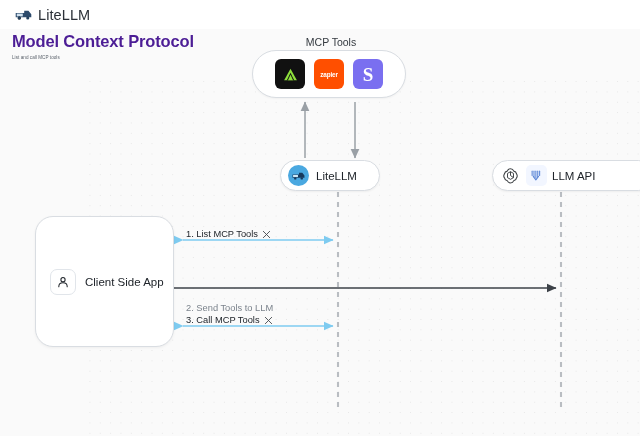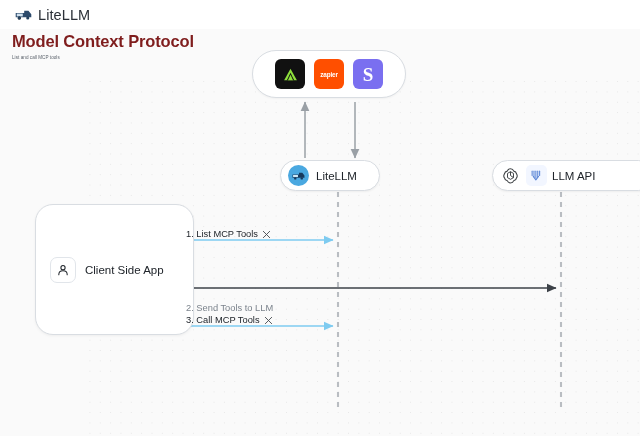--- a/index.html
+++ b/index.html
@@ -44,21 +44,21 @@
 
   
   .headings {
     position: absolute;
     left: 12px; top: 31px;
     z-index: 12;
   }
   .page-title {
     font-size: 16.5px;
     font-weight: bold;
-    color: #7f1d1d;
+    color: #4c1d95;
     letter-spacing: -.15px;
     line-height: 20px;
   }
   .page-subtitle {
     font-size: 4.6px;
     color: #5d646d;
     margin-top: 4px;
     letter-spacing: .05px;
   }
 
@@ -184,22 +184,22 @@
   .api-openai { background: #ffffff; }
   .api-anthropic { background: #f2f6ff; }
   .llmapi-name {
     font-size: 11.5px;
     color: #20252b;
     margin-left: 0;
   }
 
   
   .client-box {
-    left: 35px; top: 204px;
-    width: 159px; height: 131px;
+    left: 35px; top: 216px;
+    width: 139px; height: 131px;
     border-radius: 18px;
     padding-left: 14px;
     gap: 9px;
     box-shadow: 0 1px 3px rgba(20,24,29,.05);
   }
   .client-icon {
     width: 26px; height: 26px;
     border-radius: 7px;
     border: 1px solid #e1e5ea;
     background: #ffffff;
@@ -265,20 +265,21 @@
     <line x1="305" y1="158" x2="305" y2="102" stroke="#9aa0a6" stroke-width="1.5" marker-end="url(#ahGrayUp)"></line>
     <line x1="355" y1="102" x2="355" y2="158" stroke="#9aa0a6" stroke-width="1.5" marker-end="url(#ahGrayDn)"></line>
 
     <line x1="183" y1="240" x2="333" y2="240" stroke="#7ecbf0" stroke-width="1.5" marker-start="url(#ahBlueL)" marker-end="url(#ahBlueR)"></line>
 
     <line x1="171" y1="288" x2="556" y2="288" stroke="#3d4248" stroke-width="1.5" marker-start="url(#ahDarkL)" marker-end="url(#ahDarkR)"></line>
 
     <line x1="183" y1="326" x2="333" y2="326" stroke="#7ecbf0" stroke-width="1.5" marker-start="url(#ahBlueL)" marker-end="url(#ahBlueR)"></line>
   </svg>
 
+  <div class="mcp-label">MCP Tools</div>
 
   <div class="node mcp-box">
     <div class="tool-icon tool-anthropic">
       <svg width="17" height="17" viewBox="0 0 24 24">
         <path d="M12 4 L21 20 L3 20 Z" fill="#8ee03c"></path>
         <path d="M12 9.5 L17.2 20 L6.8 20 Z" fill="#111111"></path>
         <path d="M12 12.5 L15.6 20 L8.4 20 Z" fill="#8ee03c"></path>
       </svg>
     </div>
     <div class="tool-icon tool-zapier">

